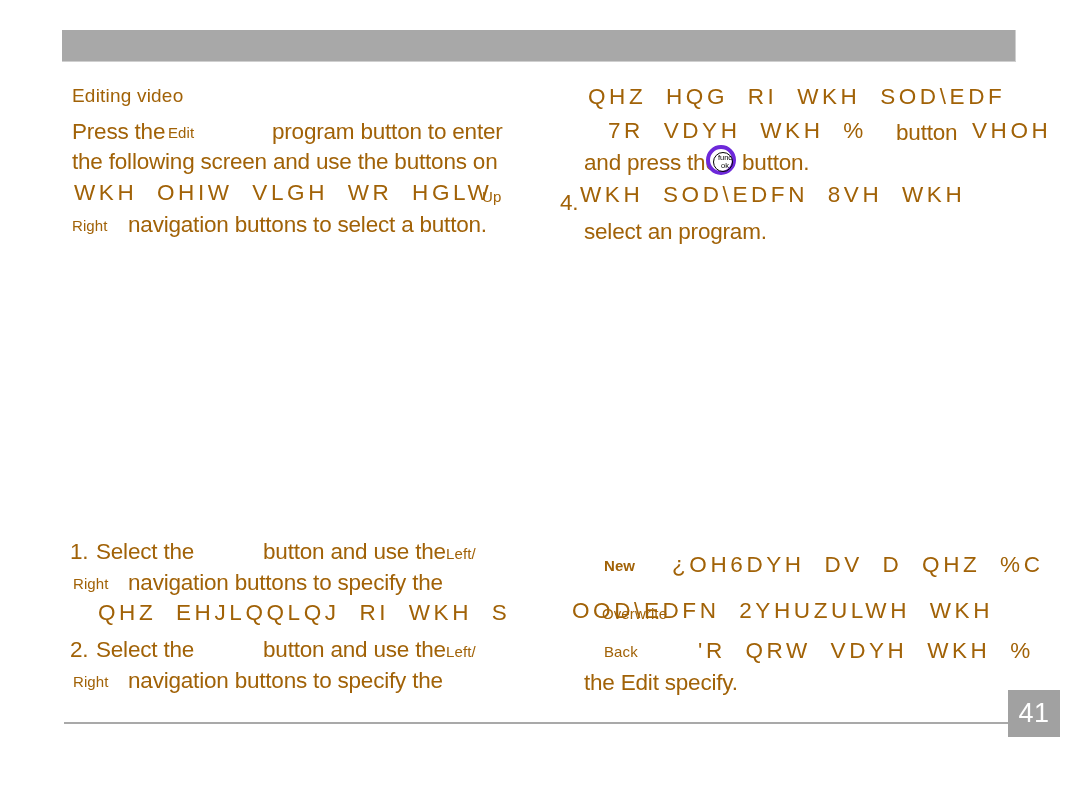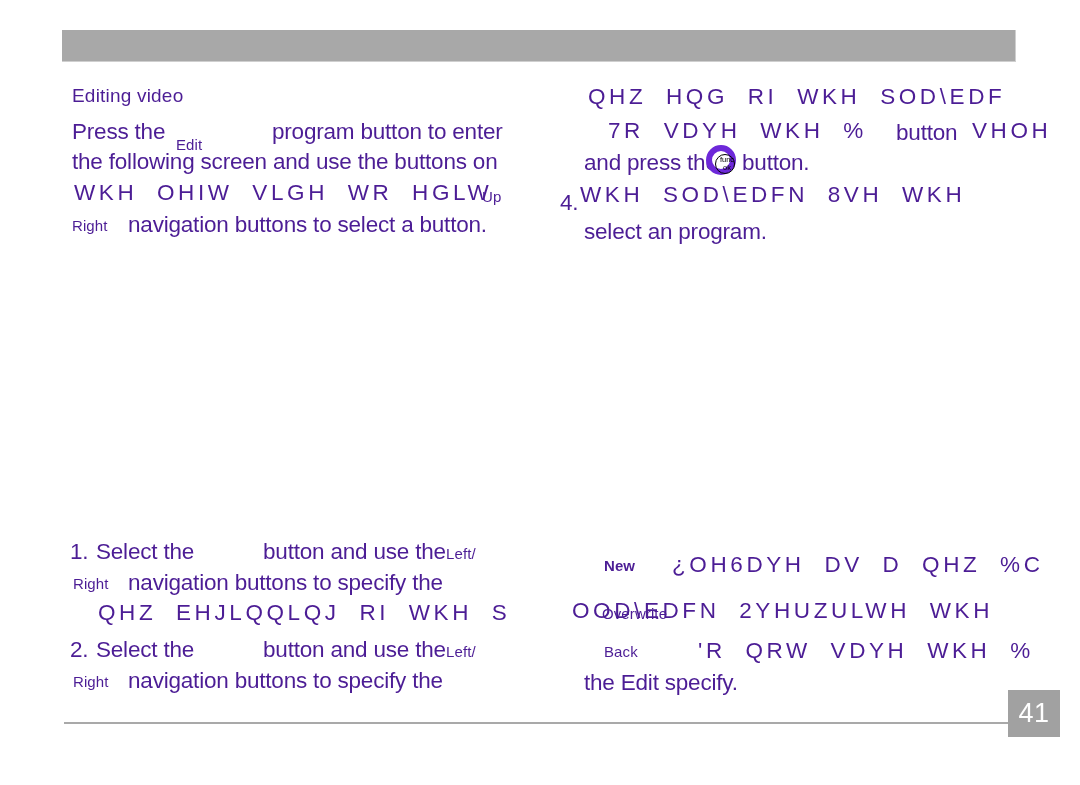--- a/index.html
+++ b/index.html
@@ -59,37 +59,37 @@
 
   
   .col-left  { position: absolute; left: 0;   top: 0; width: 590px; height: 785px; }
   .col-right { position: absolute; left: 560px; top: 0; width: 560px; height: 785px; }
 
   
   .run {
     position: absolute;
     white-space: pre;
     font-family: "Liberation Sans", sans-serif;
-    color: #4c1d95;
+    color: #a16207;
   }
   
   .body-txt { font-size: 22.5px; letter-spacing: -0.2px; }
   
   .cipher { font-size: 22.5px; letter-spacing: 3.6px; }
   
   .small-lbl { font-size: 15px; letter-spacing: 0.1px; }
   
   .heading { font-size: 19px; letter-spacing: 0.2px; }
 
   
   .funcok-icon {
     position: absolute;
     width: 30px;
     height: 30px;
-    border: 6px solid #6d28d9;
+    border: 4px solid #6d28d9;
     border-radius: 50%;
     box-sizing: border-box;
     background: #fff;
   }
   .funcok-icon .inner {
     position: absolute;
     left: 3px; top: 3px;
     width: 20px; height: 20px;
     border: 1.5px solid #000;
     border-radius: 50%;
@@ -112,21 +112,21 @@
 
 <div id="page">
 
   <div class="header-bar"></div>
 
   <div class="col-left">
 
     <span class="run heading" style="left:72px; top:85px;">Editing video</span>
 
     <span class="run body-txt" style="left:72px; top:119px;">Press the</span>
-    <span class="run small-lbl" style="left:176px; top:124px;margin-top:12px;">Edit</span>
+    <span class="run small-lbl" style="left:168px; top:124px;">Edit</span>
     <span class="run body-txt" style="left:72px; top:149px;">the following screen and use the buttons on</span>
 
     <span class="run body-txt" style="left:272px; top:119px;">program button to enter</span>
 
     <span class="run cipher" style="left:74px; top:180px;">WKH  OHIW  VLGH  WR  HGLW</span>
     <span class="run small-lbl" style="left:482px; top:188px;">Up</span>
     <span class="run body-txt" style="left:560px; top:190px;">4.</span>
 
     <span class="run small-lbl" style="left:72px; top:217px;">Right</span>
     <span class="run body-txt" style="left:128px; top:212px;">navigation buttons to select a button.</span>

